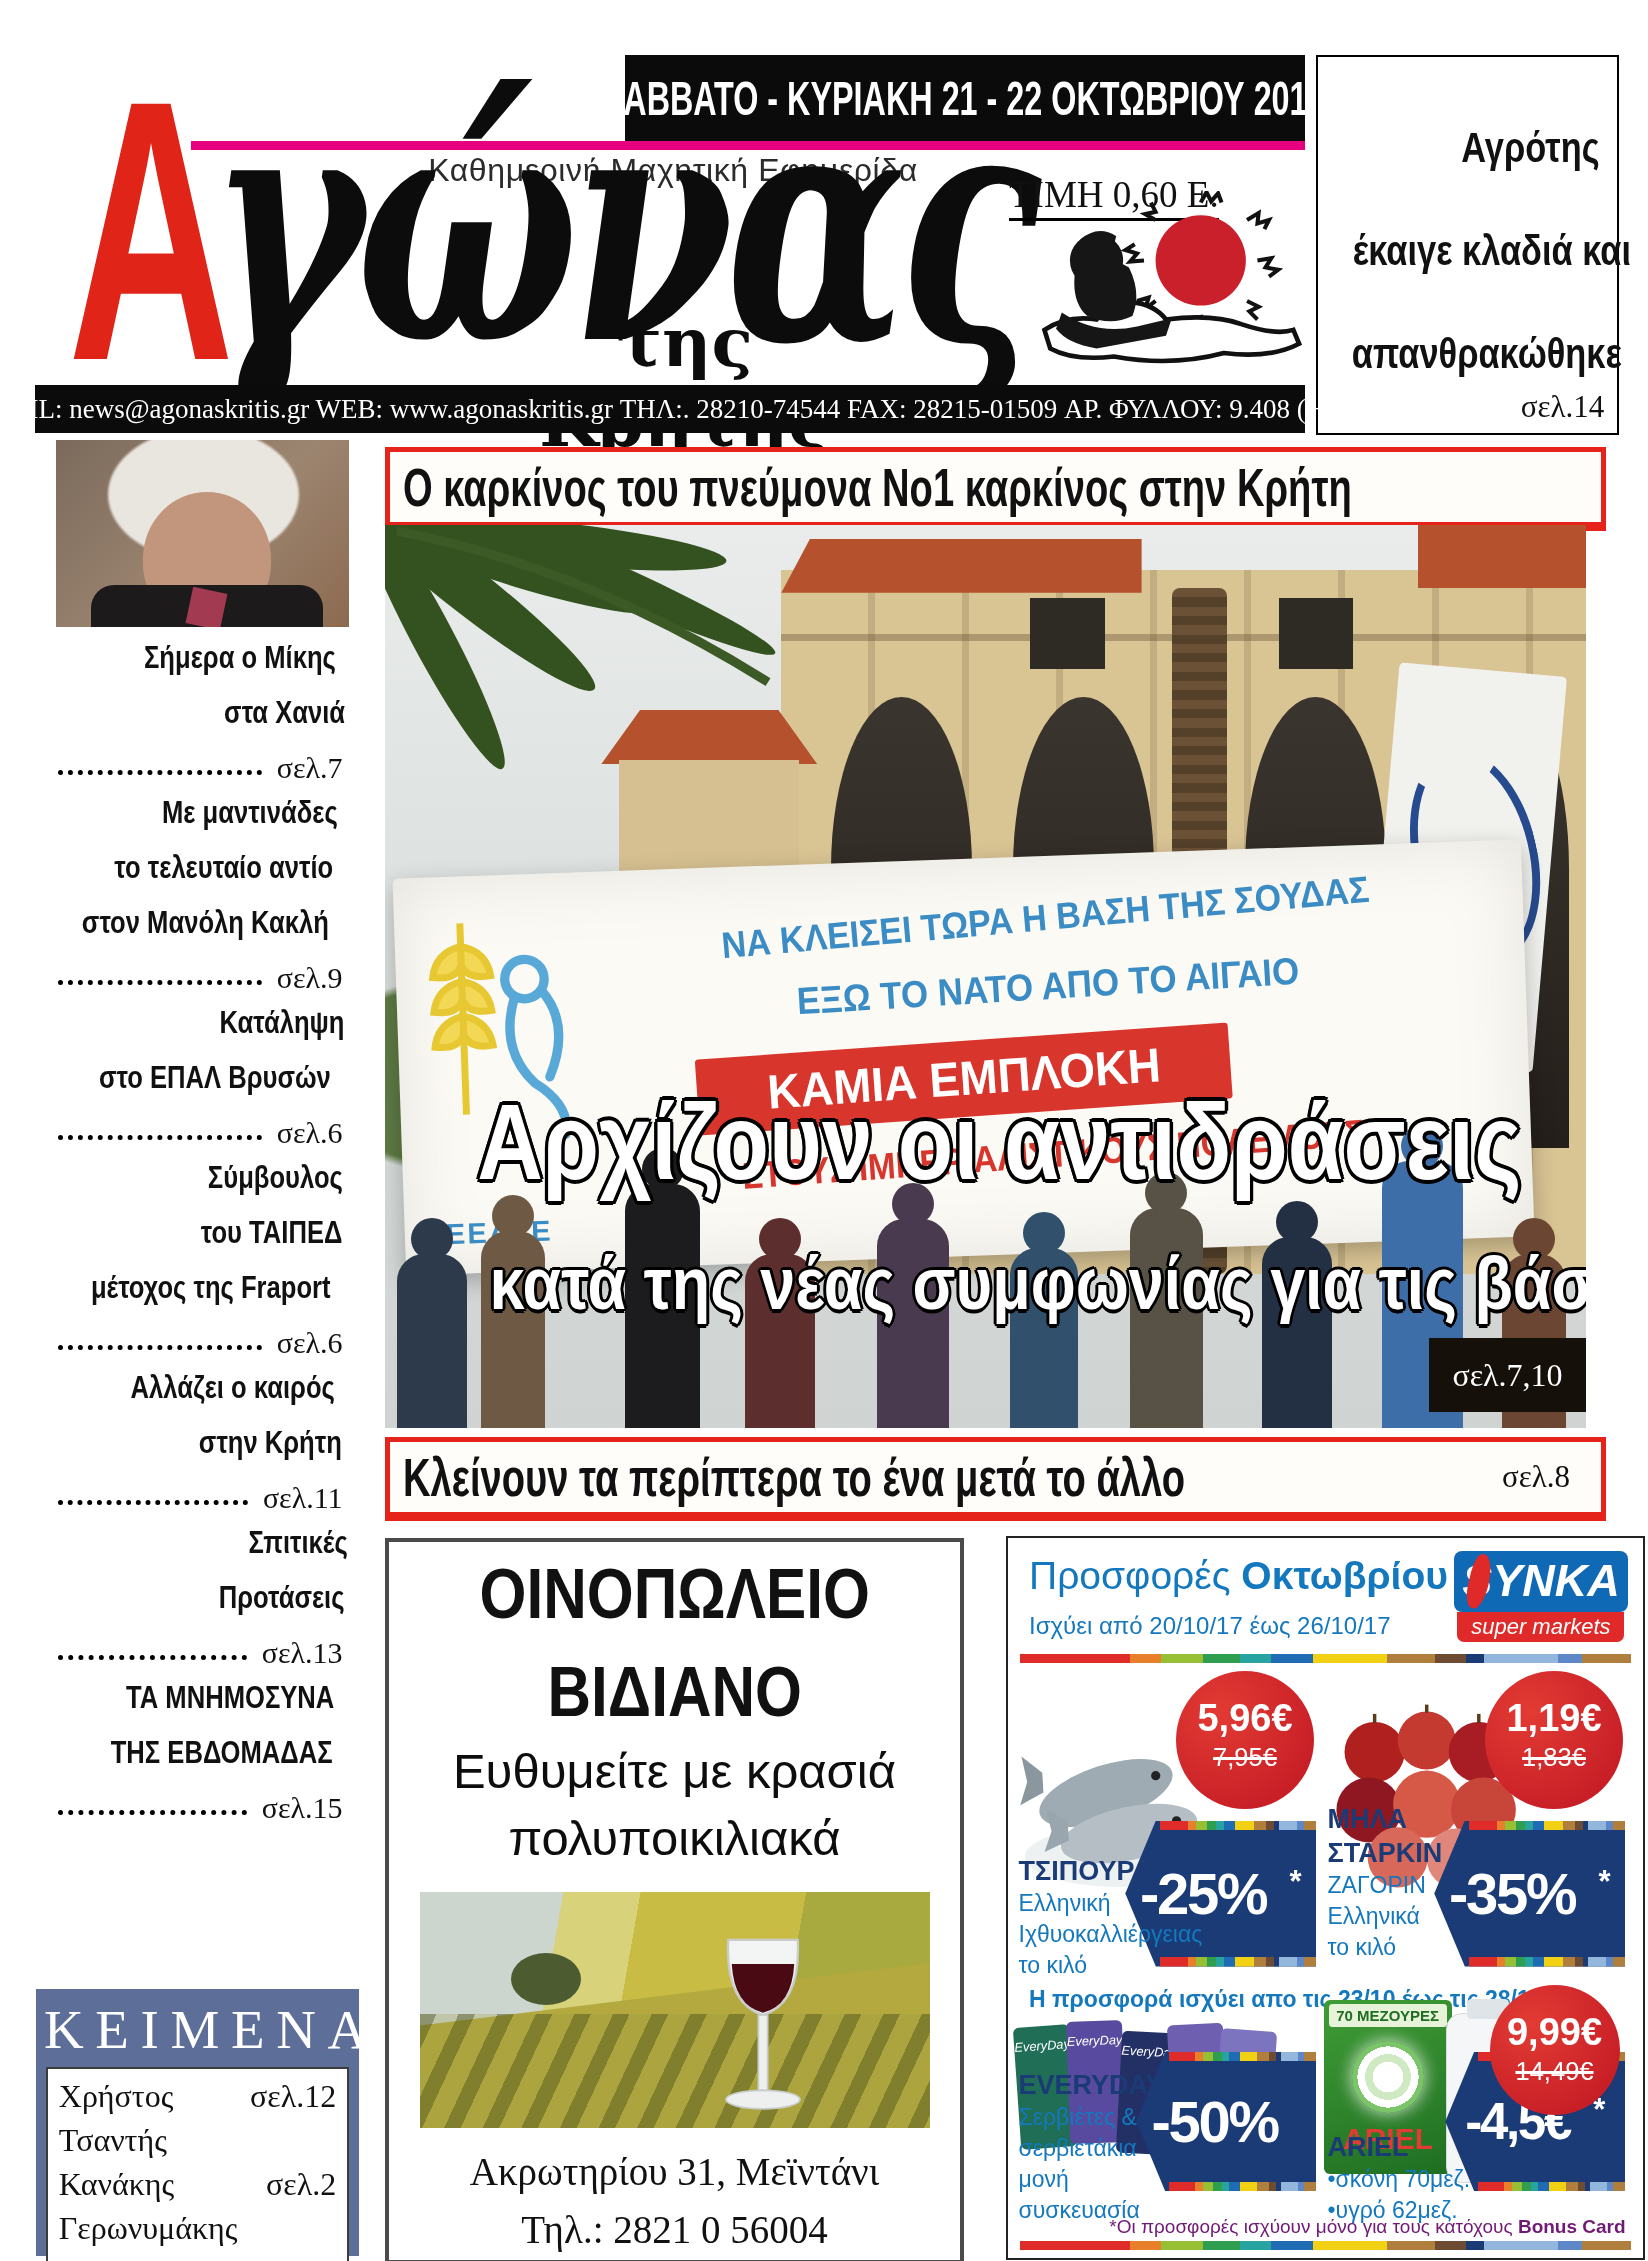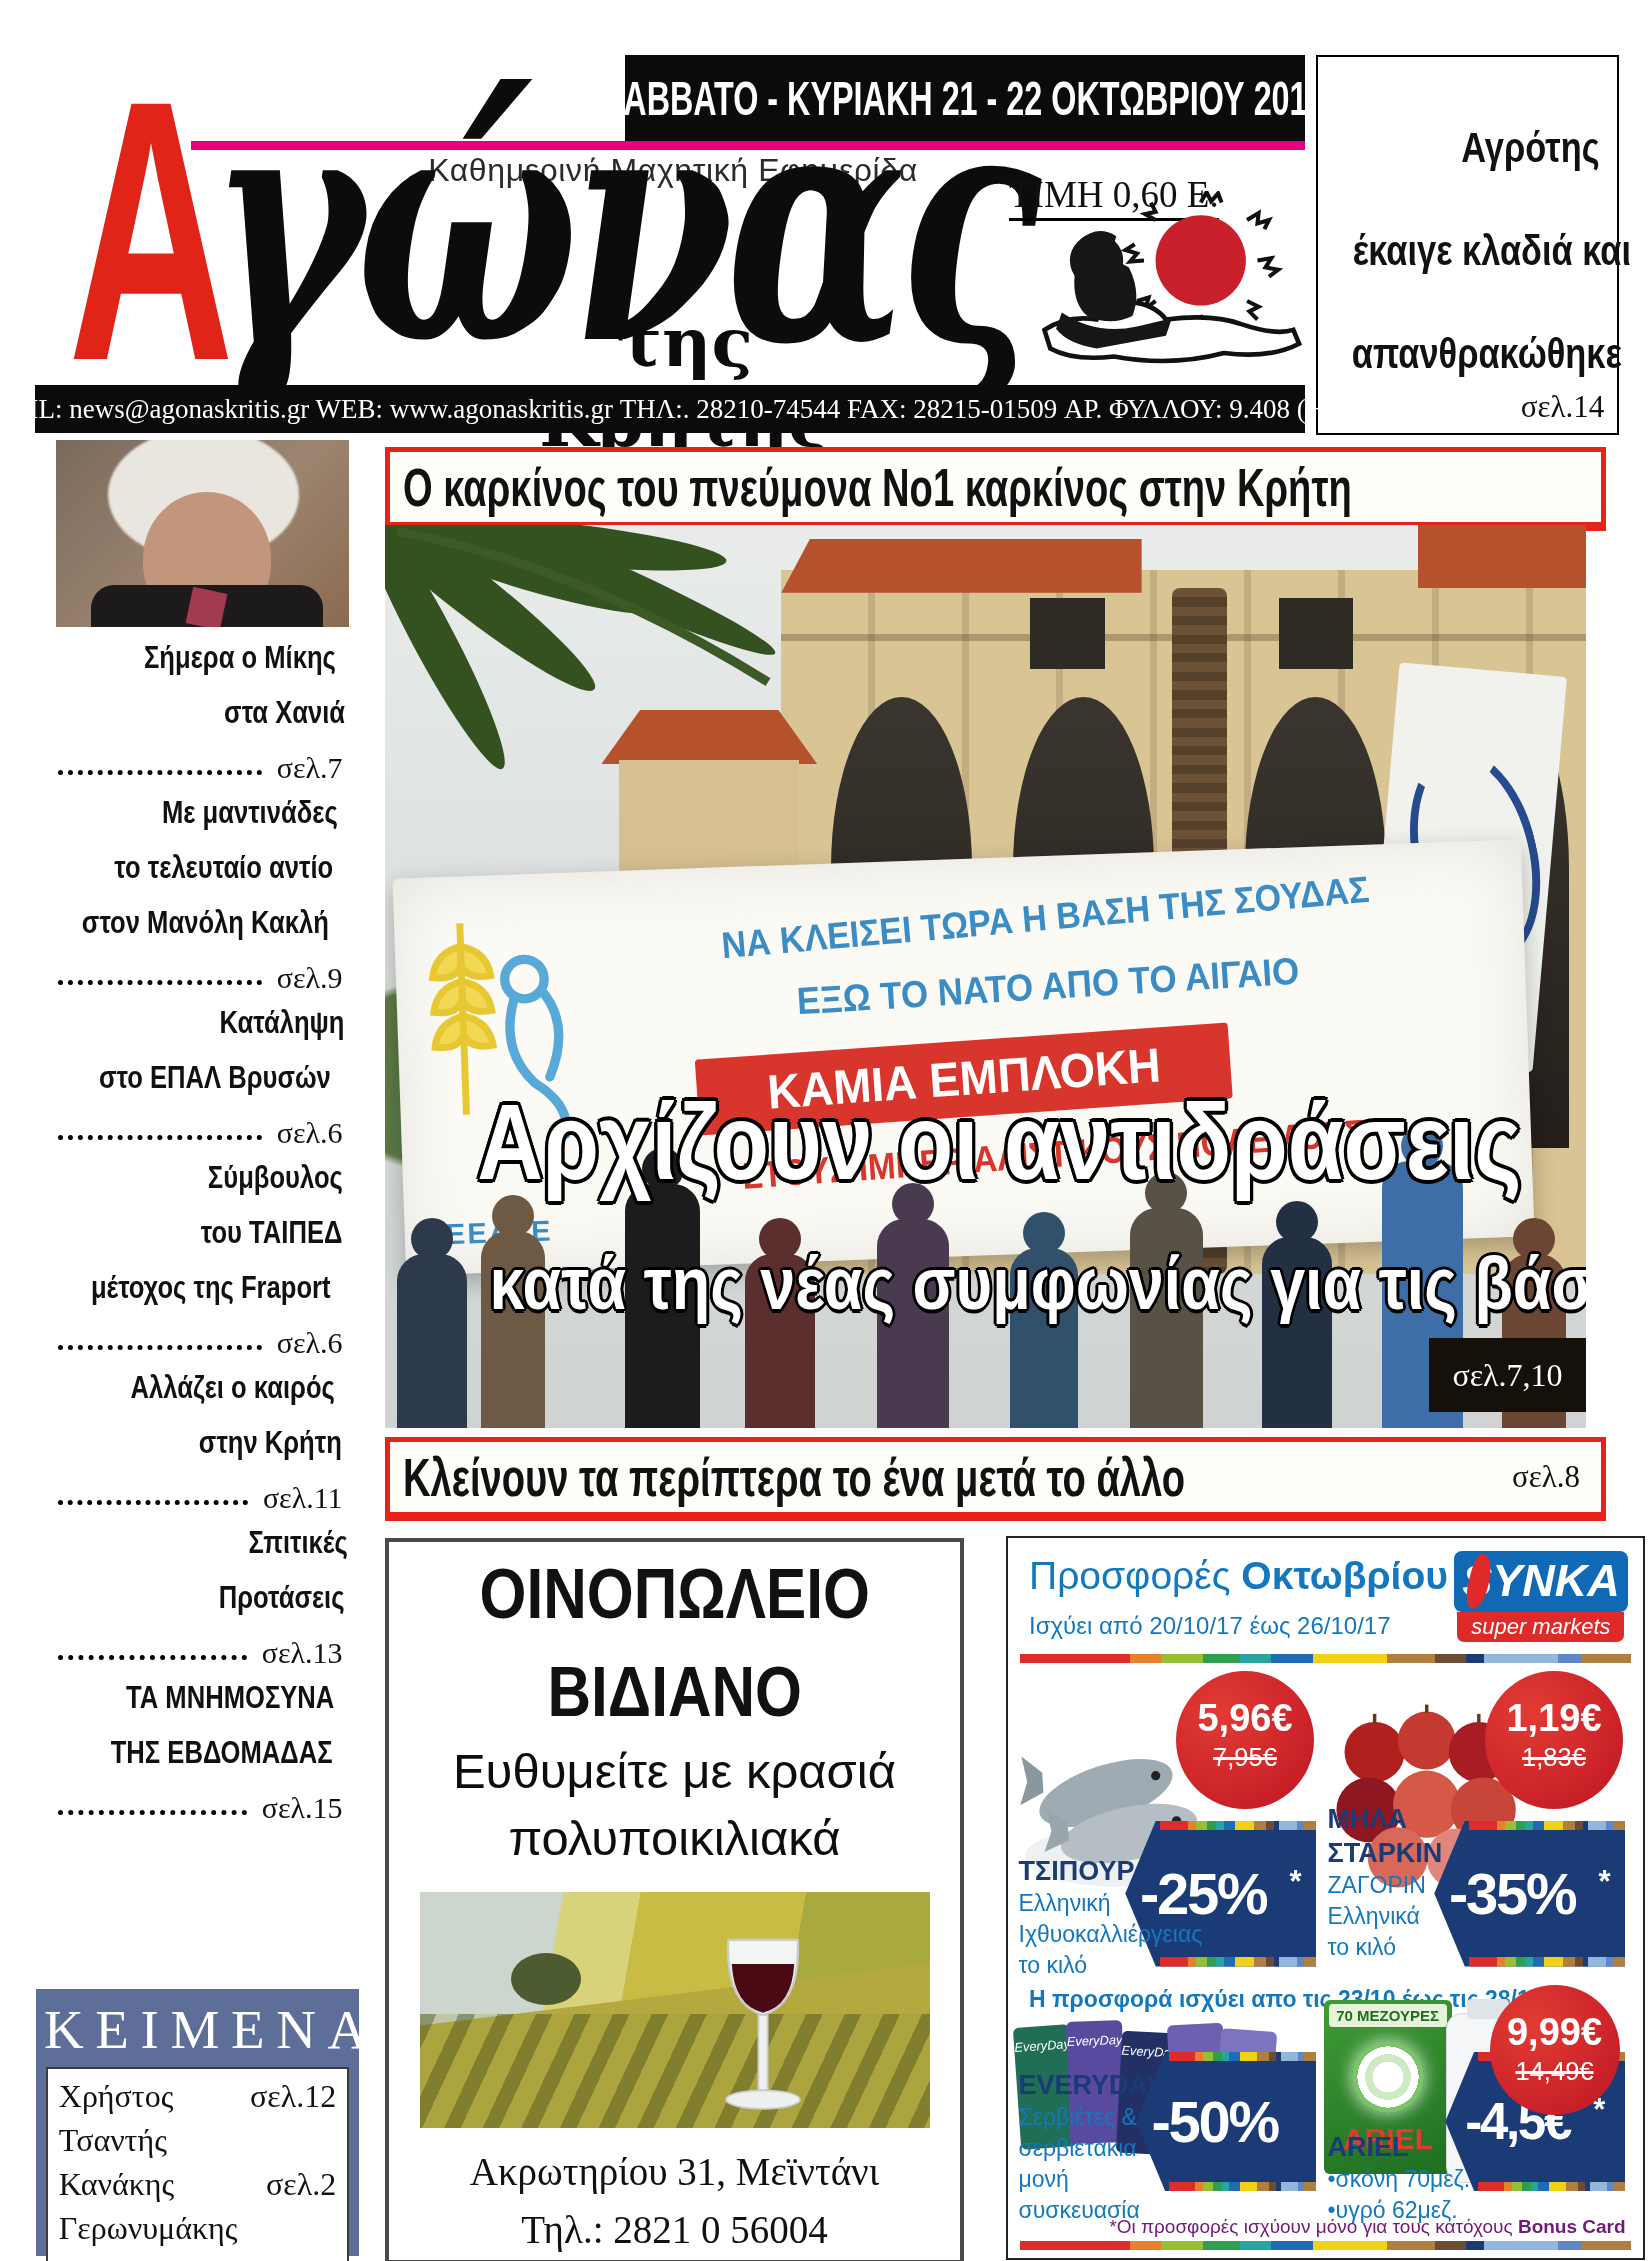--- a/index.html
+++ b/index.html
@@ -25,21 +25,21 @@
   #emblem{left:1027px;top:191px;}
   #farmer-box{left:1316px;top:55px;width:299px;height:376px;border:2.9px solid #000;background:#fff;}
   .farmer-line{width:100%;text-align:right;font-size:43px;font-weight:bold;line-height:103px;}
   #farmer-page{position:absolute;right:12.8px;bottom:8px;font-size:31px;font-family:"Liberation Serif",serif;}
   #contact-bar{left:35px;top:385px;width:1270px;height:48px;background:#0b0b0b;color:#fff;
     display:flex;align-items:center;justify-content:center;font-size:27px;font-family:"Liberation Serif",serif;white-space:nowrap;}
   
   .red-strip{left:385px;width:1211px;height:70px;background:#fffdf9;border:5.8px solid #e5231b;border-bottom-width:9.3px;
     display:flex;align-items:center;}
   .red-strip .txt{font-size:53px;font-weight:bold;padding-left:12.8px;}
-  .red-strip .pg{margin-left:auto;margin-right:21px;font-size:31px;font-family:"Liberation Serif",serif;}
+  .red-strip .pg{margin-left:auto;margin-right:31px;font-size:31px;font-family:"Liberation Serif",serif;}
   #cancer-strip{top:447px;}
   #kiosk-strip{top:1437px;}
   
   #mikis-photo{left:56px;top:440px;width:293px;height:187px;overflow:hidden;background:linear-gradient(135deg,#7b6a5c,#9c8570 55%,#8c6a50);}
   #mikis-photo .hair{position:absolute;left:52px;top:-11.6px;width:191px;height:133px;border-radius:50%;background:#e9e6e0;filter:blur(1.2px);}
   #mikis-photo .face{position:absolute;left:87px;top:52px;width:128px;height:133px;border-radius:50% 50% 46% 46%;background:#c2967c;}
   #mikis-photo .jacket{position:absolute;left:35px;top:145px;width:232px;height:52px;background:#1d1a1c;border-radius:23px 23px 0 0;}
   #mikis-photo .collar{position:absolute;left:133px;top:150px;width:35px;height:37px;background:#a23a52;transform:rotate(12deg);}
   #sidebar{left:35px;top:630px;width:325px;}
   .sb-line{text-align:right;font-size:32px;font-weight:bold;line-height:55px;}

